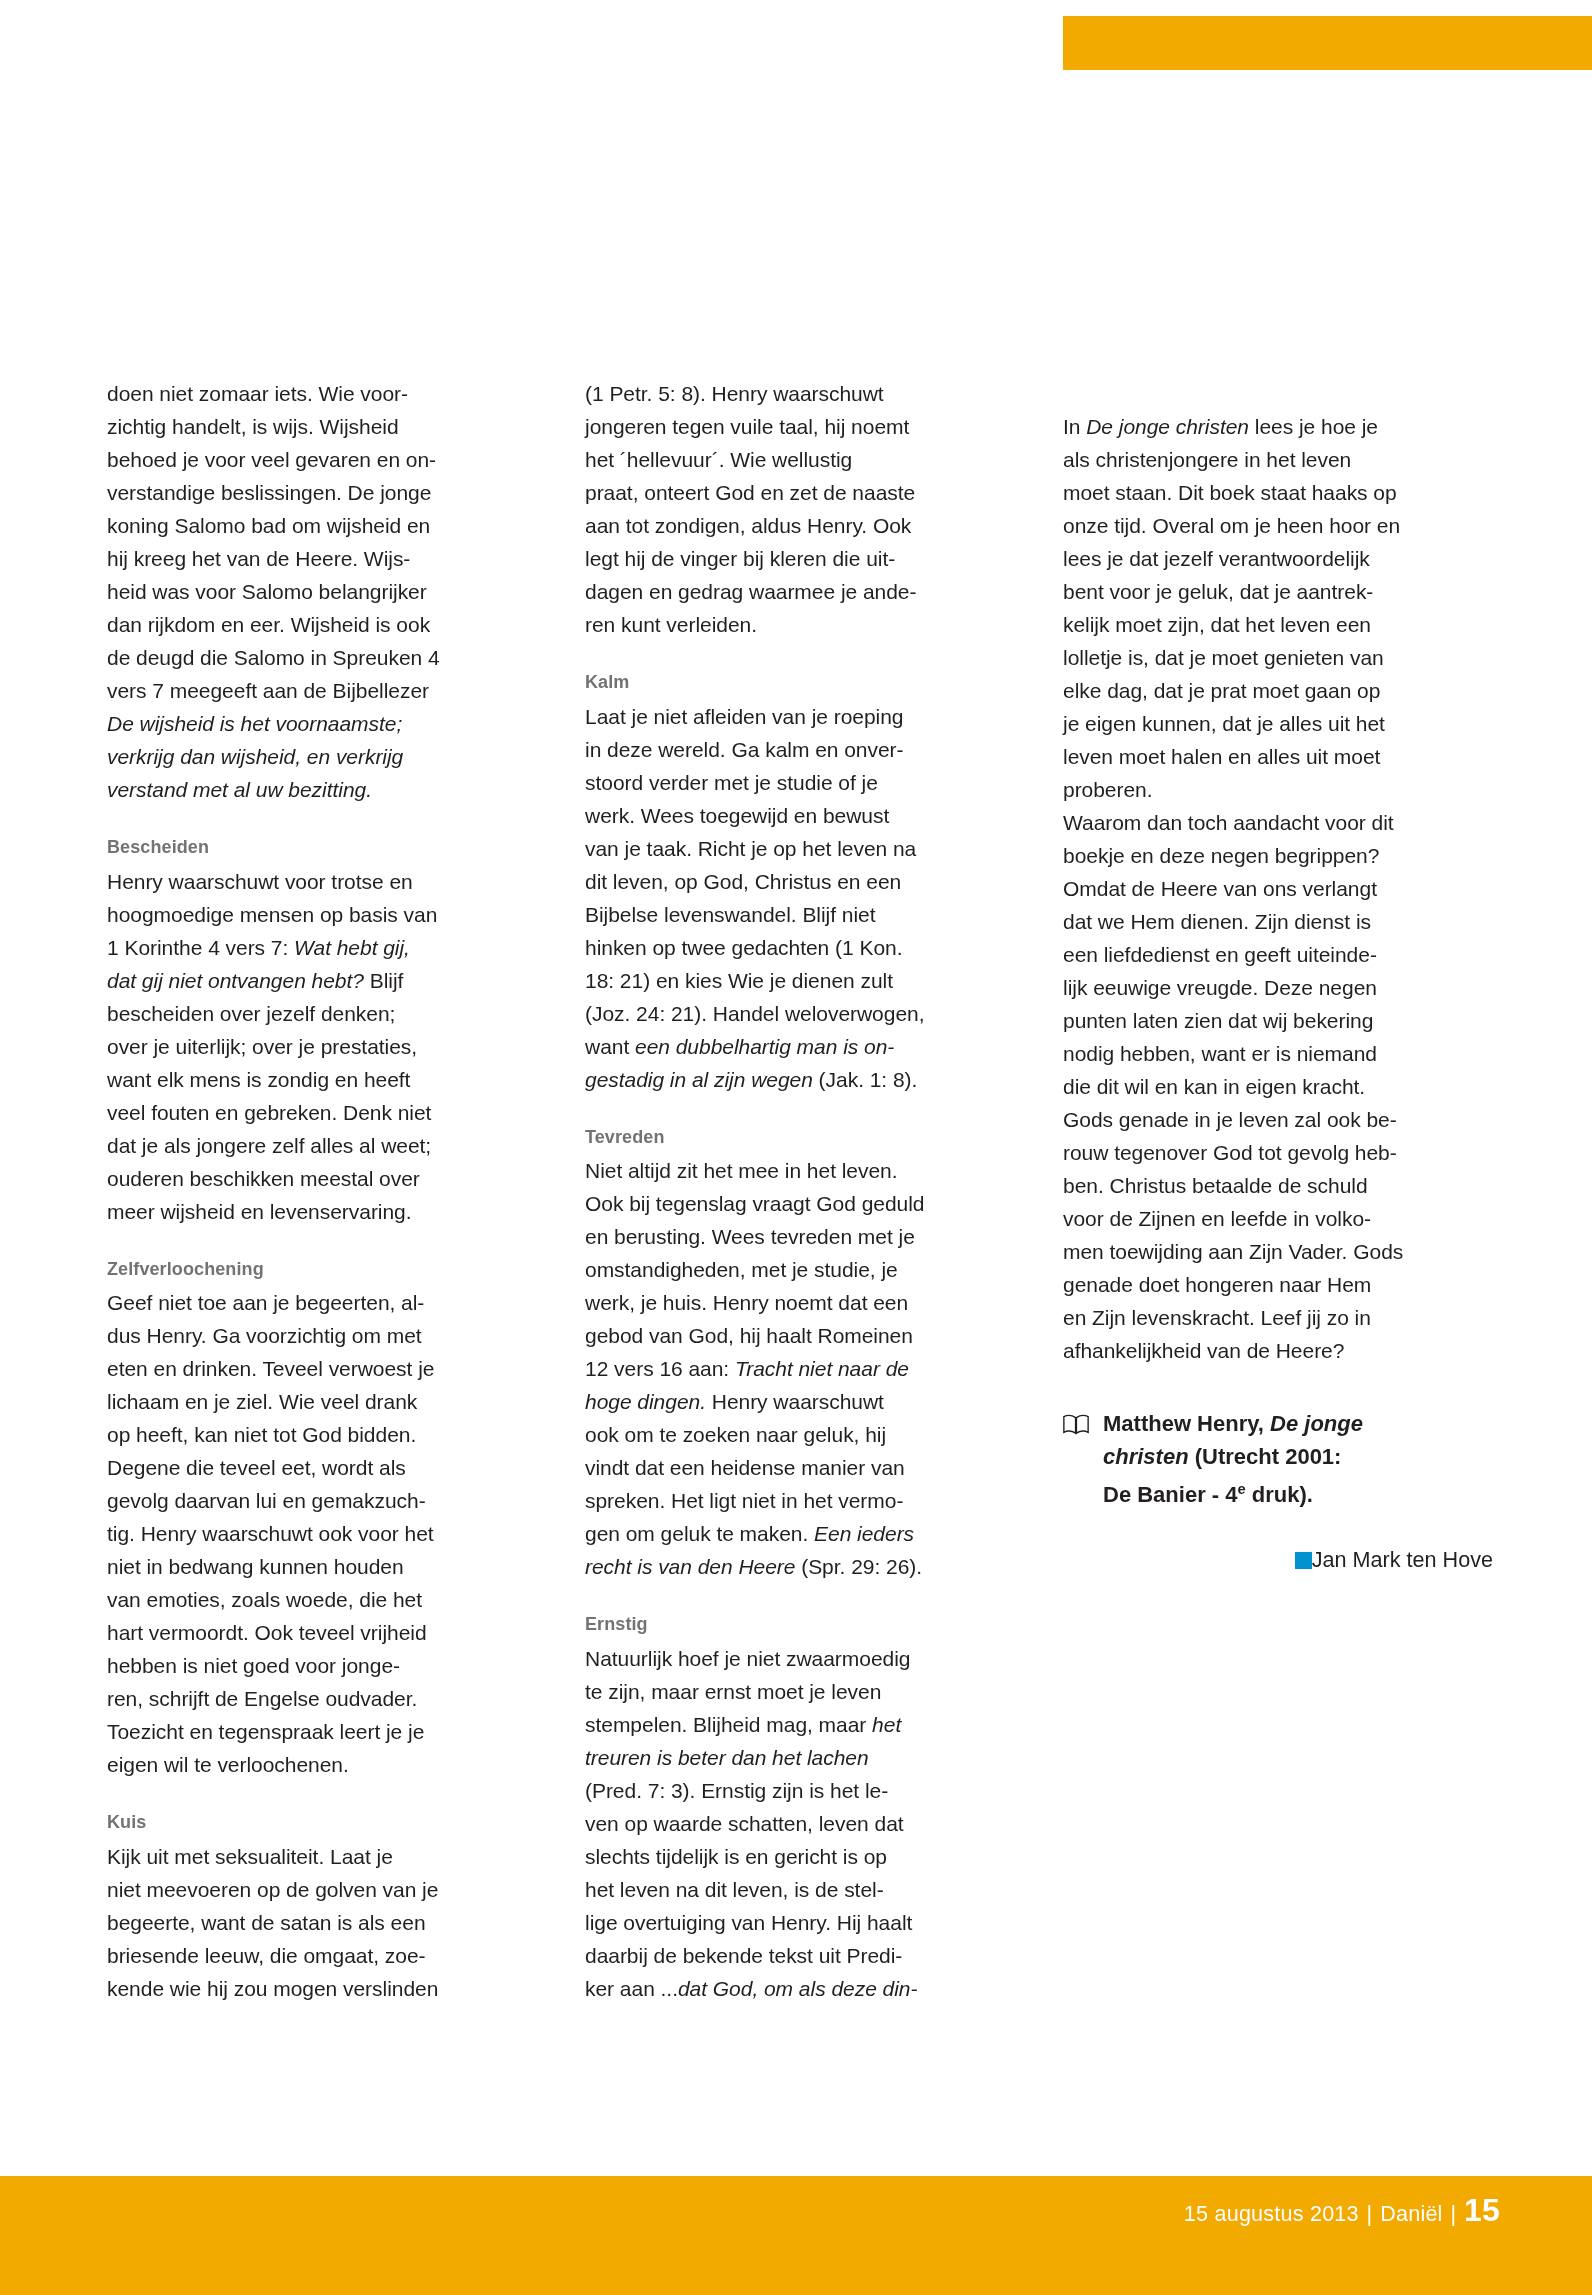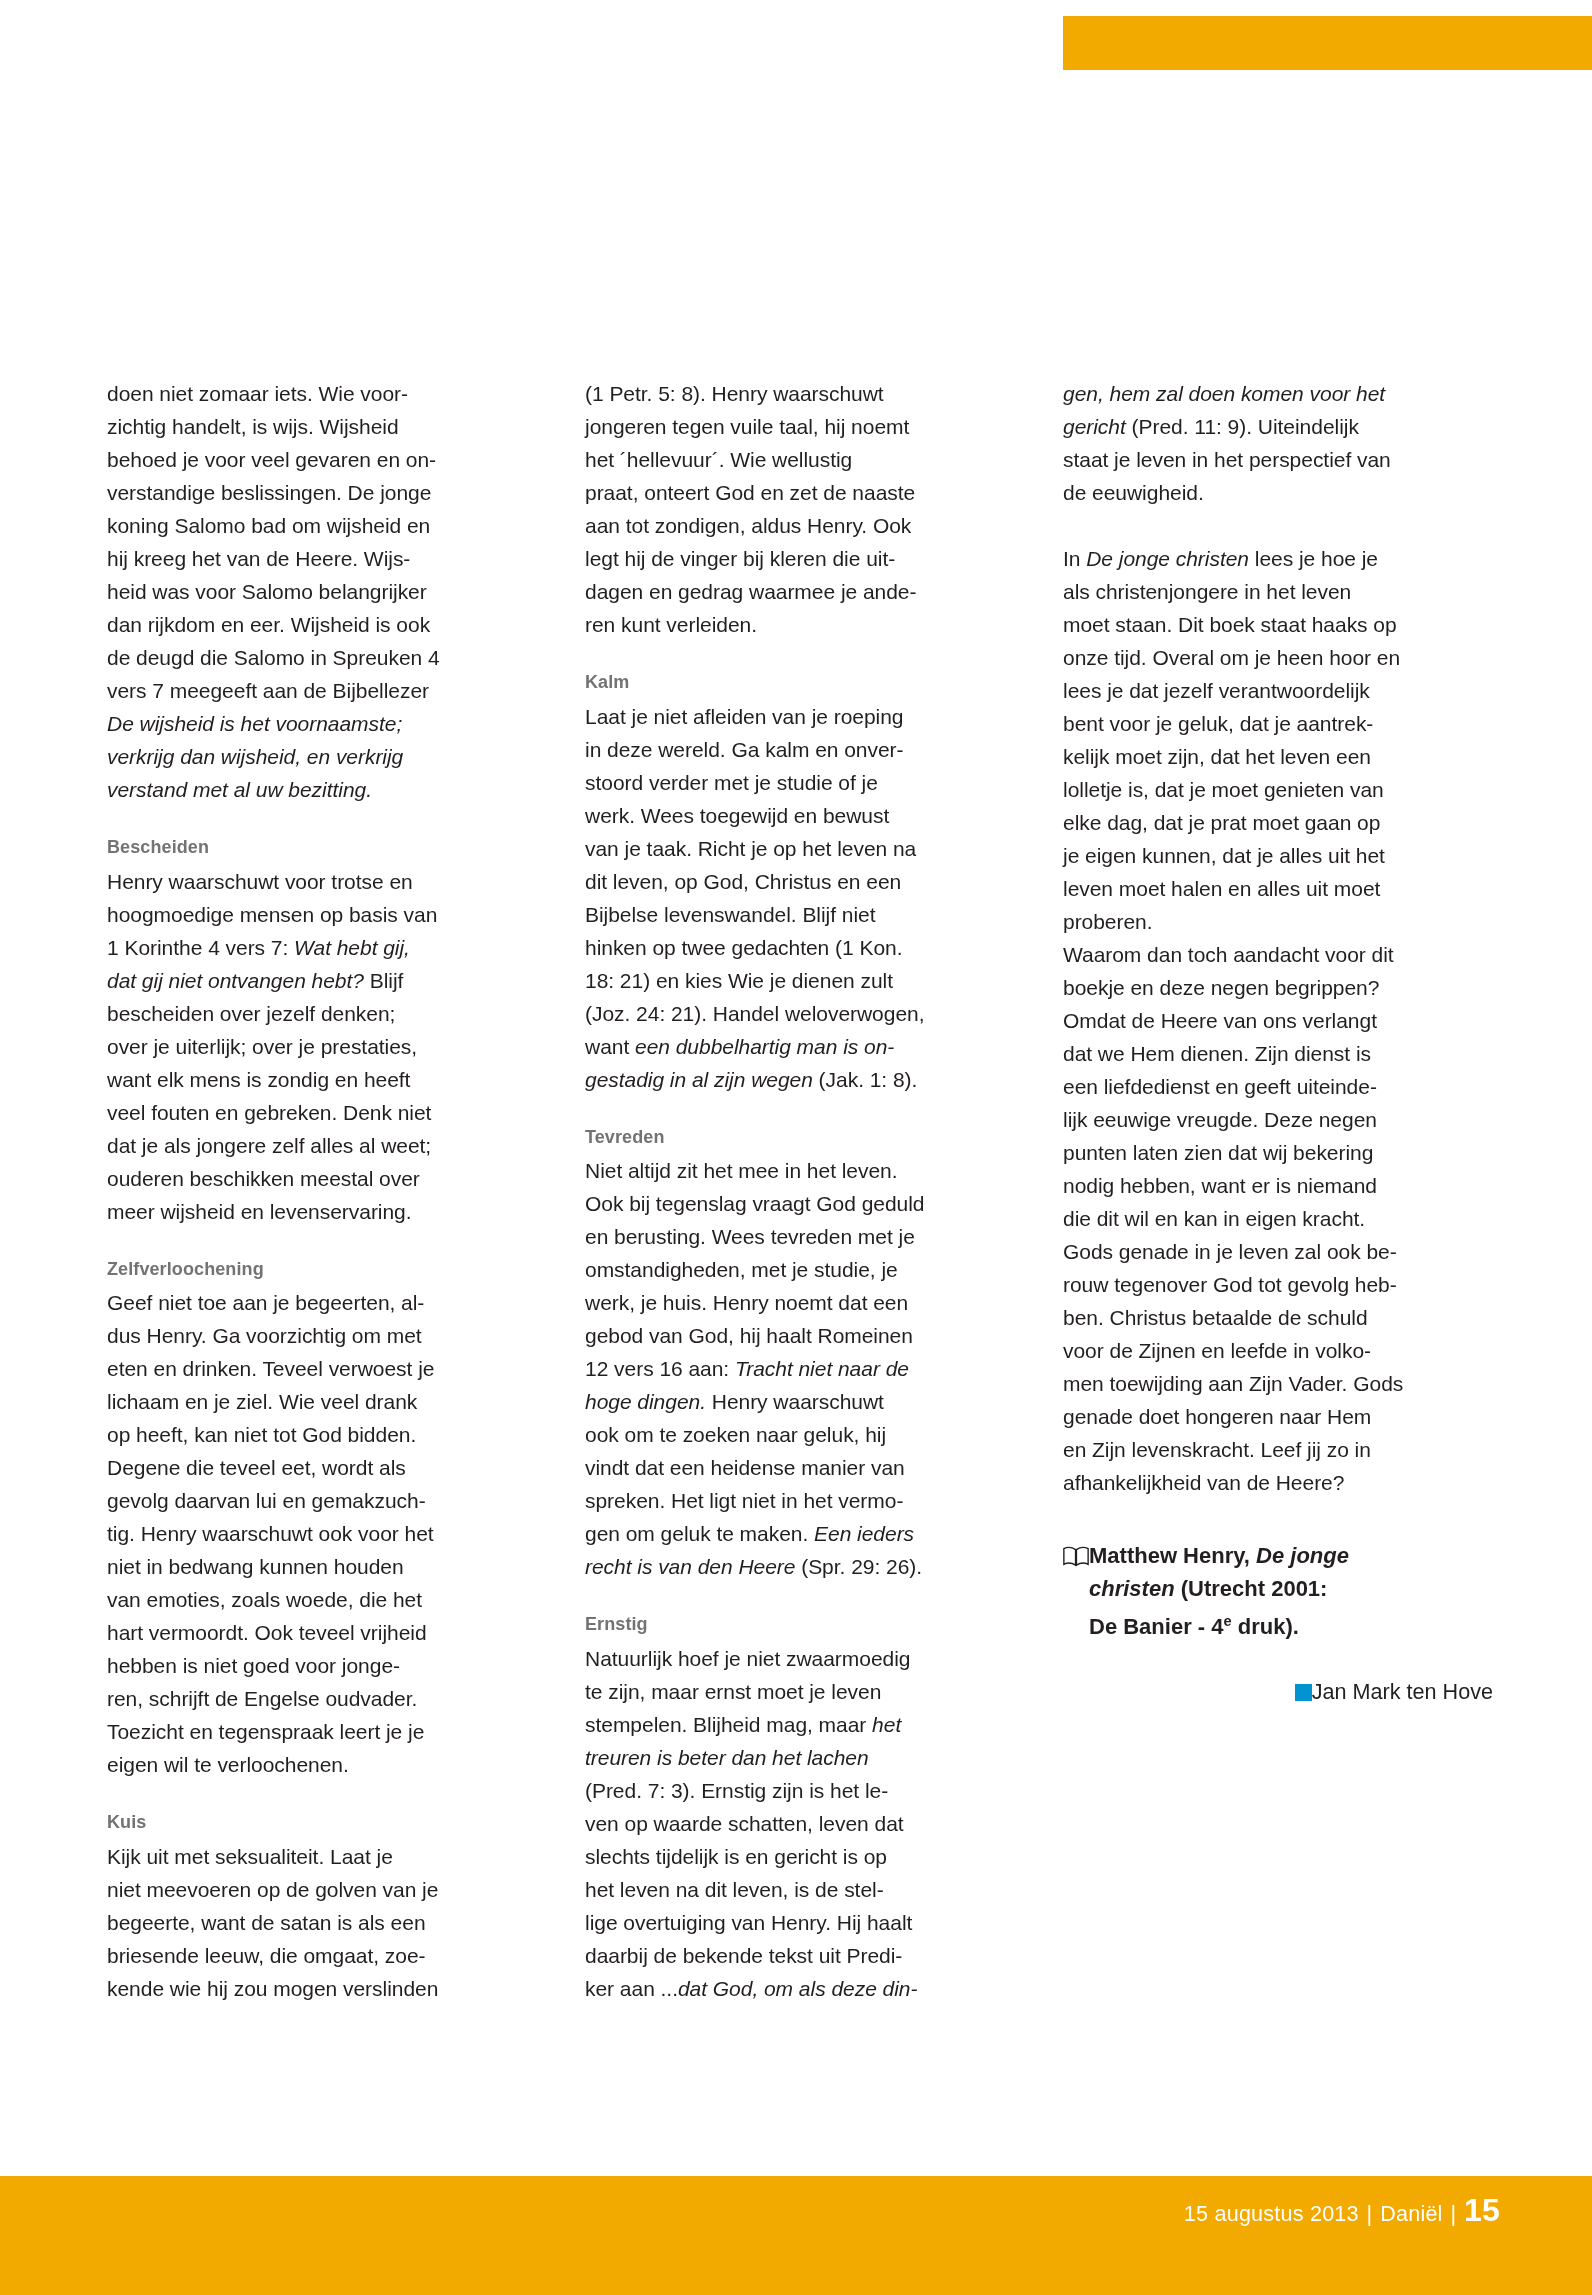--- a/index.html
+++ b/index.html
@@ -91,20 +91,21 @@
   h2.sec.first {
   }
   em {
     font-style: italic;
   }
 
   
   .source {
     margin-top: 40px;
     display: flex;
+    gap: 14px;
     align-items: flex-start;
   }
   .book-icon {
     width: 26px;
     height: 26px;
     flex: 0 0 26px;
     margin-top: 7px;
     position: relative;
   }
   .book-icon svg { display: block; }
@@ -161,21 +162,20 @@
       <p>(1 Petr. 5: 8). Henry waarschuwt<br>jongeren tegen vuile taal, hij noemt<br>het ´hellevuur´. Wie wellustig<br>praat, onteert God en zet de naaste<br>aan tot zondigen, aldus Henry. Ook<br>legt hij de vinger bij kleren die uit-<br>dagen en gedrag waarmee je ande-<br>ren kunt verleiden.</p>
       <h2 class="sec">Kalm</h2>
       <p>Laat je niet afleiden van je roeping<br>in deze wereld. Ga kalm en onver-<br>stoord verder met je studie of je<br>werk. Wees toegewijd en bewust<br>van je taak. Richt je op het leven na<br>dit leven, op God, Christus en een<br>Bijbelse levenswandel. Blijf niet<br>hinken op twee gedachten (1 Kon.<br>18: 21) en kies Wie je dienen zult<br>(Joz. 24: 21). Handel weloverwogen,<br>want <em>een dubbelhartig man is on-</em><br><em>gestadig in al zijn wegen</em> (Jak. 1: 8).</p>
       <h2 class="sec">Tevreden</h2>
       <p>Niet altijd zit het mee in het leven.<br>Ook bij tegenslag vraagt God geduld<br>en berusting. Wees tevreden met je<br>omstandigheden, met je studie, je<br>werk, je huis. Henry noemt dat een<br>gebod van God, hij haalt Romeinen<br>12 vers 16 aan: <em>Tracht niet naar de</em><br><em>hoge dingen.</em> Henry waarschuwt<br>ook om te zoeken naar geluk, hij<br>vindt dat een heidense manier van<br>spreken. Het ligt niet in het vermo-<br>gen om geluk te maken. <em>Een ieders</em><br><em>recht is van den Heere</em> (Spr. 29: 26).</p>
       <h2 class="sec">Ernstig</h2>
       <p>Natuurlijk hoef je niet zwaarmoedig<br>te zijn, maar ernst moet je leven<br>stempelen. Blijheid mag, maar <em>het</em><br><em>treuren is beter dan het lachen</em><br>(Pred. 7: 3). Ernstig zijn is het le-<br>ven op waarde schatten, leven dat<br>slechts tijdelijk is en gericht is op<br>het leven na dit leven, is de stel-<br>lige overtuiging van Henry. Hij haalt<br>daarbij de bekende tekst uit Predi-<br>ker aan ...<em>dat God, om als deze din-</em></p>
     </div>
 
     <div class="col">
-      <p><em>gen, hem zal doen komen voor het</em><br><em>gericht</em> (Pred. 11: 9). Uiteindelijk<br>staat je leven in het perspectief van<br>de eeuwigheid.</p>
       <p><br>In <em>De jonge christen</em> lees je hoe je<br>als christenjongere in het leven<br>moet staan. Dit boek staat haaks op<br>onze tijd. Overal om je heen hoor en<br>lees je dat jezelf verantwoordelijk<br>bent voor je geluk, dat je aantrek-<br>kelijk moet zijn, dat het leven een<br>lolletje is, dat je moet genieten van<br>elke dag, dat je prat moet gaan op<br>je eigen kunnen, dat je alles uit het<br>leven moet halen en alles uit moet<br>proberen.<br>Waarom dan toch aandacht voor dit<br>boekje en deze negen begrippen?<br>Omdat de Heere van ons verlangt<br>dat we Hem dienen. Zijn dienst is<br>een liefdedienst en geeft uiteinde-<br>lijk eeuwige vreugde. Deze negen<br>punten laten zien dat wij bekering<br>nodig hebben, want er is niemand<br>die dit wil en kan in eigen kracht.<br>Gods genade in je leven zal ook be-<br>rouw tegenover God tot gevolg heb-<br>ben. Christus betaalde de schuld<br>voor de Zijnen en leefde in volko-<br>men toewijding aan Zijn Vader. Gods<br>genade doet hongeren naar Hem<br>en Zijn levenskracht. Leef jij zo in<br>afhankelijkheid van de Heere?</p>
 
       <div class="source">
         <span class="book-icon">
           <svg width="26" height="21" viewBox="0 0 30 24" xmlns="http://www.w3.org/2000/svg">
             <path d="M1 3 C5 1, 10 1, 14.5 4 L14.5 22 C10 19, 5 19, 1 21 Z" fill="none" stroke="#231f20" stroke-width="1.6"></path>
             <path d="M29 3 C25 1, 20 1, 15.5 4 L15.5 22 C20 19, 25 19, 29 21 Z" fill="none" stroke="#231f20" stroke-width="1.6"></path>
             <line x1="15" y1="4" x2="15" y2="22" stroke="#231f20" stroke-width="1.4"></line>
           </svg>
         </span>

